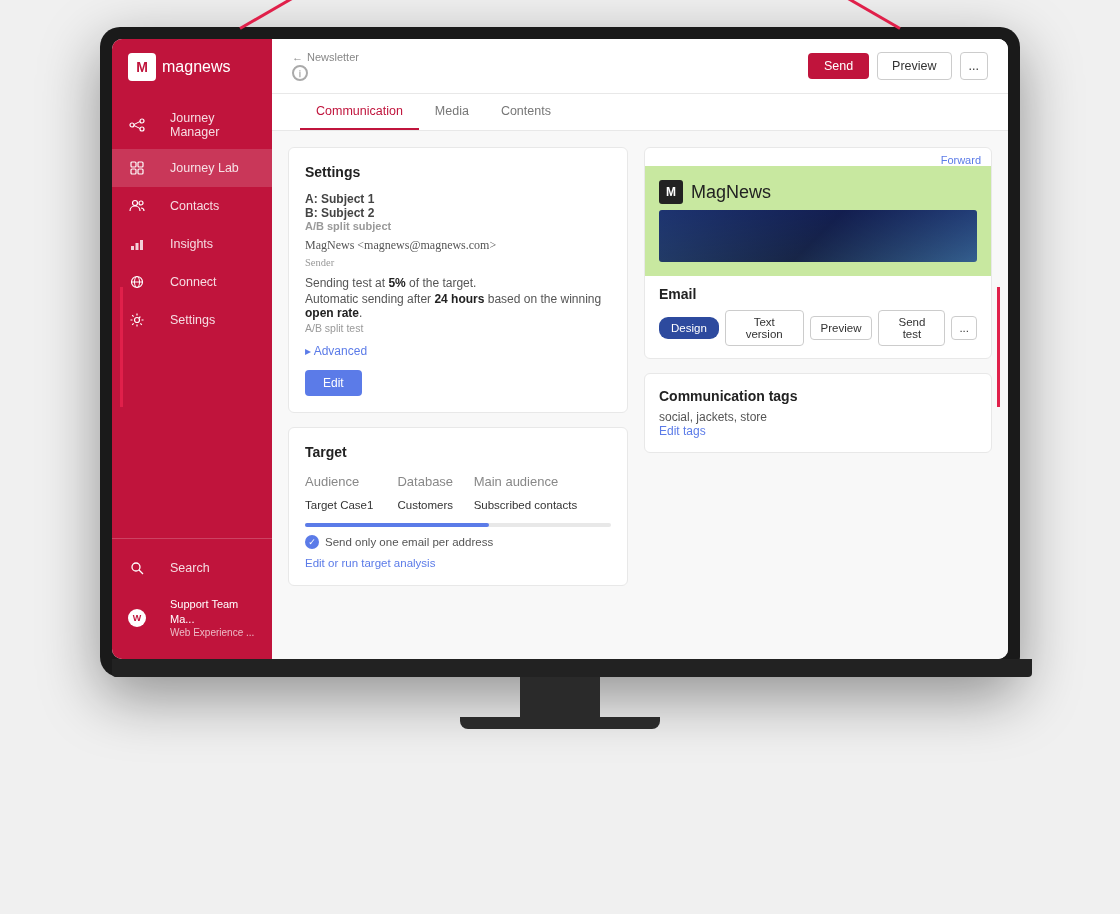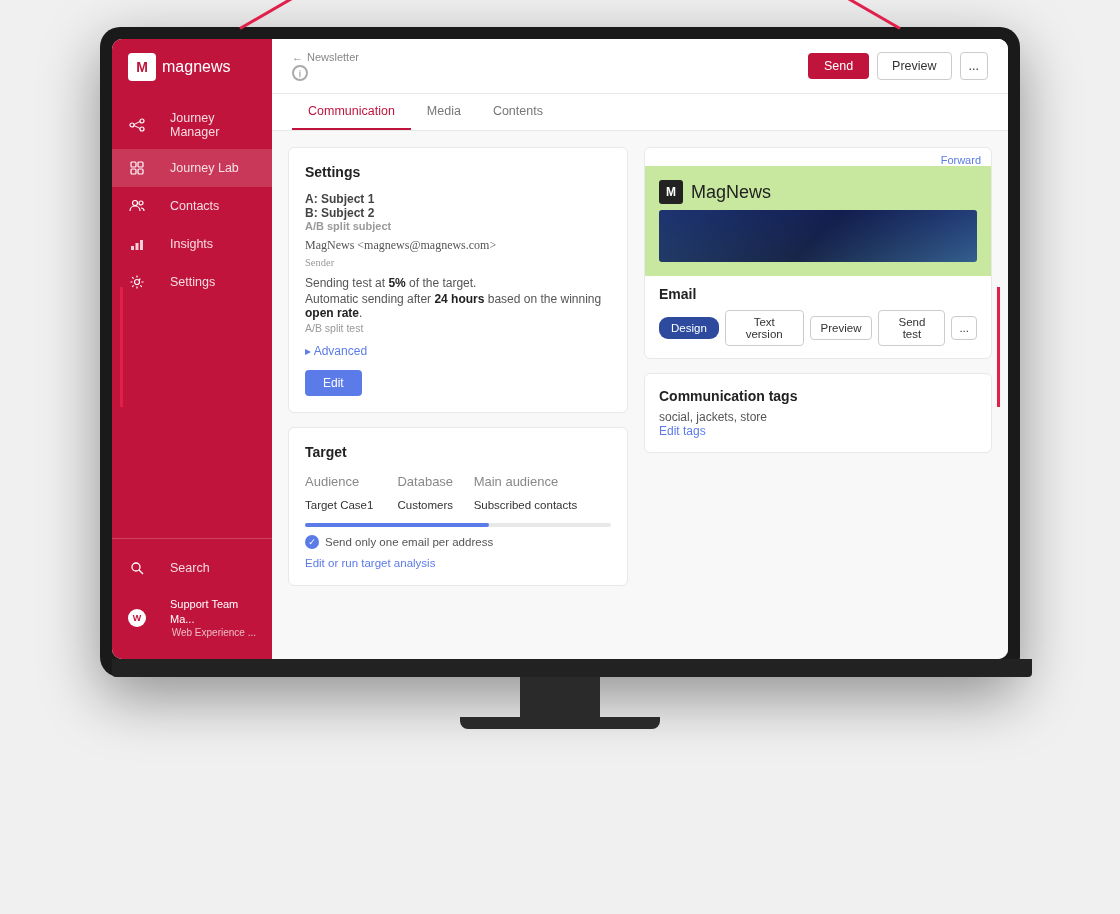--- a/index.html
+++ b/index.html
@@ -230,21 +230,21 @@
       border: 1px solid #ccc;
       border-radius: 4px;
       padding: 6px 8px;
       font-size: 12.5px;
       cursor: pointer;
     }
 
     
     .tabs-bar {
       background: #fff;
-      padding: 0 20px;
+      padding: 0 28px;
       display: flex;
       gap: 0;
       border-bottom: 1px solid #e8e8e8;
       flex-shrink: 0;
     }
 
     .tab {
       padding: 10px 16px;
       font-size: 12.5px;
       color: #777;
@@ -637,20 +637,30 @@
             <div class="sidebar-icon">
               <svg width="16" height="16" viewBox="0 0 16 16" fill="none">
                 <rect x="2" y="10" width="3" height="4" fill="white" opacity="0.8"></rect>
                 <rect x="6.5" y="7" width="3" height="7" fill="white" opacity="0.8"></rect>
                 <rect x="11" y="4" width="3" height="10" fill="white" opacity="0.8"></rect>
               </svg>
             </div>
             <span>Insights</span>
           </div>
 
+          <div class="sidebar-item">
+            <div class="sidebar-icon">
+              <svg width="16" height="16" viewBox="0 0 16 16" fill="none">
+                <circle cx="8" cy="8" r="5.5" stroke="white" stroke-width="1.2"></circle>
+                <path d="M5.5 8c0-3 1-5.5 2.5-5.5S10.5 5 10.5 8s-1 5.5-2.5 5.5S5.5 11 5.5 8z" stroke="white" stroke-width="1"></path>
+                <line x1="2.5" y1="8" x2="13.5" y2="8" stroke="white" stroke-width="1"></line>
+              </svg>
+            </div>
+            <span>Connect</span>
+          </div>
 
 
           <div class="sidebar-item">
             <div class="sidebar-icon">
               <svg width="16" height="16" viewBox="0 0 16 16" fill="none">
                 <circle cx="8" cy="8" r="2.5" stroke="white" stroke-width="1.2"></circle>
                 <path d="M8 1.5v2M8 12.5v2M1.5 8h2M12.5 8h2M3.2 3.2l1.4 1.4M11.4 11.4l1.4 1.4M11.4 4.6l-1.4 1.4M4.6 11.4l-1.4 1.4" stroke="white" stroke-width="1.2"></path>
               </svg>
             </div>
             <span>Settings</span>
@@ -663,21 +673,21 @@
               <div class="sidebar-icon">
                 <svg width="14" height="14" viewBox="0 0 14 14" fill="none">
                   <circle cx="6" cy="6" r="4" stroke="white" stroke-width="1.3"></circle>
                   <line x1="9" y1="9" x2="13" y2="13" stroke="white" stroke-width="1.3"></line>
                 </svg>
               </div>
               <span>Search</span>
             </div>
             <div class="sidebar-item">
               <div class="sidebar-icon" style="width:18px;height:18px;background:#fff;border-radius:50%;display:flex;align-items:center;justify-content:center;color:#c0143c;font-size:9px;font-weight:700;">W</div>
-              <div style="display:flex;flex-direction:column;line-height:1.3;align-items:flex-end;">
+              <div style="display:flex;flex-direction:column;line-height:1.3;">
                 <span style="font-size:11px;color:#fff;">Support Team Ma...</span>
                 <span style="font-size:10px;color:rgba(255,255,255,0.7);">Web Experience ...</span>
               </div>
             </div>
           </div>
         </div>
       </div>
 
       <div class="main-content">
 

